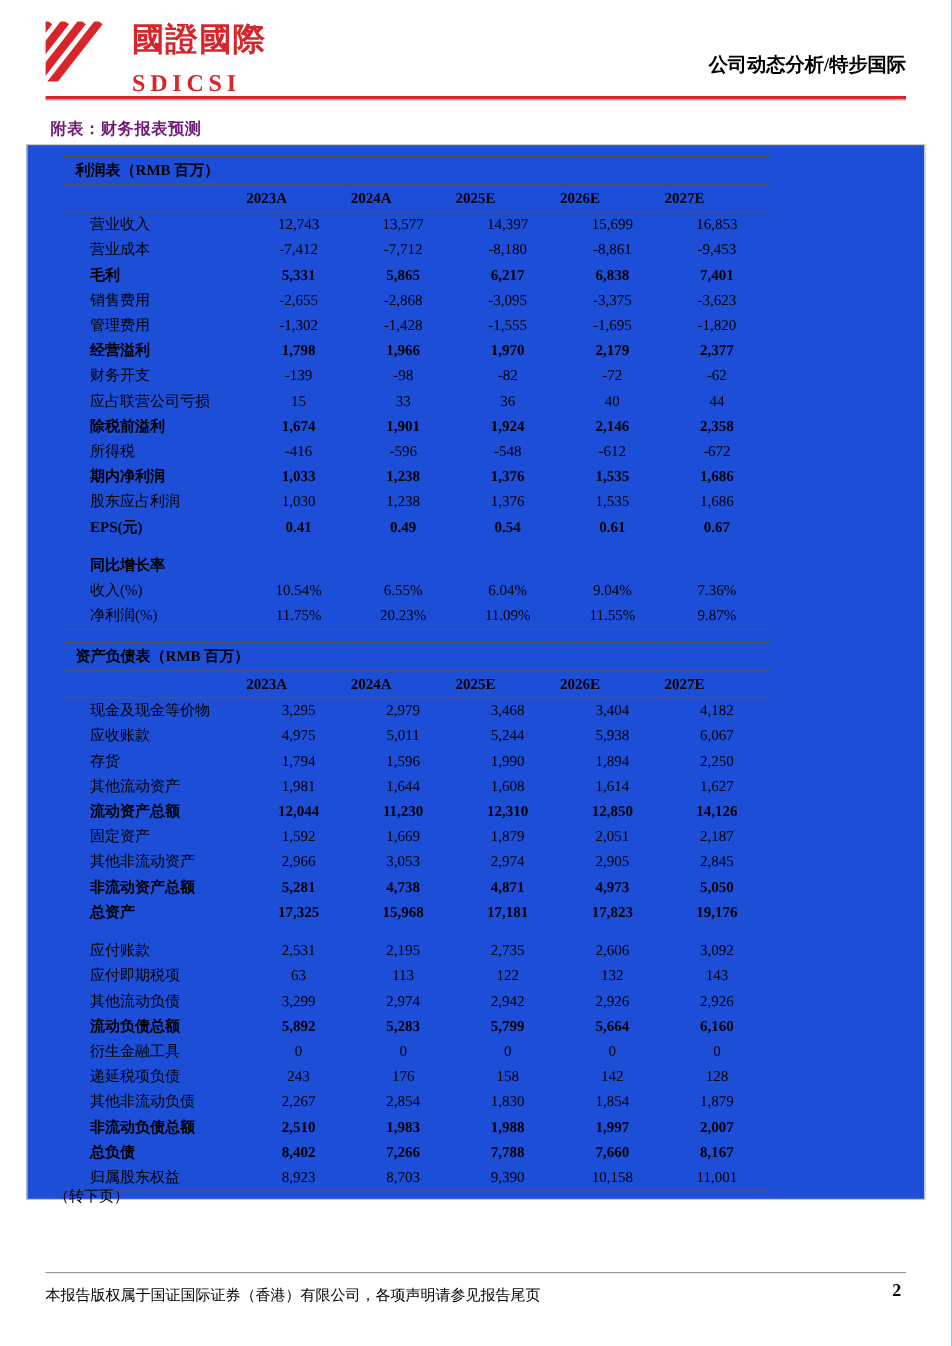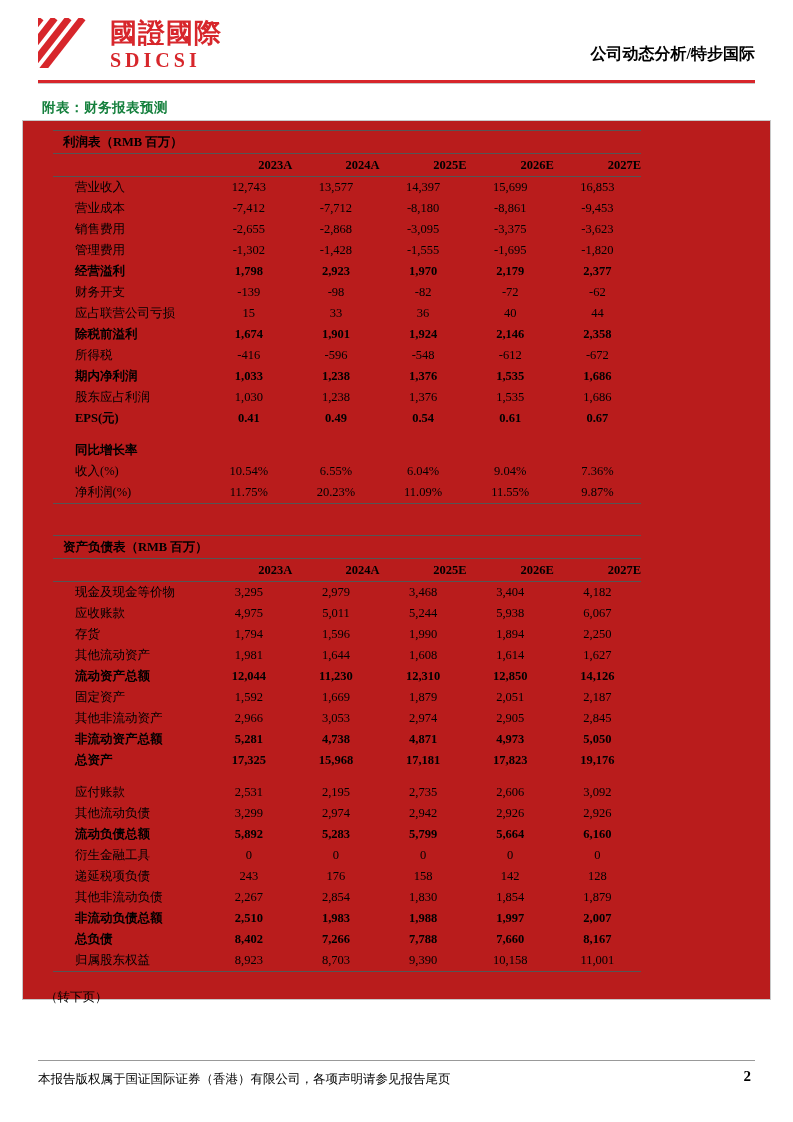--- a/index.html
+++ b/index.html
@@ -65,21 +65,21 @@
     letter-spacing: 1px;
     line-height: 30px;
   }
   .logo-en {
     font-family: "Liberation Serif", "DejaVu Serif", serif;
     font-size: 20px;
     font-weight: bold;
     color: #d7262b;
     letter-spacing: 4px;
     line-height: 22px;
-    margin-top: 1px;
+    margin-top: 11px;
   }
   .header-right {
     position: absolute;
     right: 0;
     top: 26px;
     font-size: 16px;
     font-weight: bold;
     color: #000;
     font-family: "Liberation Serif", "DejaVu Serif", serif;
   }
@@ -100,35 +100,35 @@
     background: #c9c9c9;
   }
 
   
   .section-title {
     position: absolute;
     top: 99px;
     left: 42px;
     font-size: 13.5px;
     font-weight: bold;
-    color: #15803d;
+    color: #701a75;
     font-family: Liberation Mono, monospace;
     letter-spacing: 0.5px;
   }
 
   
   .content-box {
     position: absolute;
     top: 120px;
     left: 22px;
     width: 749px;
     height: 880px;
     border: 1px solid #c8c8c8;
     box-sizing: border-box;
-    background: #b91c1c;
+    background: #1d4ed8;
   }
 
   
   .fin-table {
     position: absolute;
     left: 30px;
     width: 588px;
     border-collapse: collapse;
     font-size: 12.5px;
     font-family: "Liberation Serif", "DejaVu Serif", serif;
@@ -146,21 +146,21 @@
     border-top: 1.2px solid #555;
     border-bottom: 1.2px solid #555;
     font-weight: bold;
     font-size: 12.5px;
     padding-left: 10px;
     height: 22px;
   }
   .tbl-head-row th {
     border-bottom: 1px solid #555;
     font-weight: bold;
-    text-align: right;
+    text-align: left;
     font-size: 12.5px;
     height: 22px;
   }
   .tbl-head-row th.lbl { text-align: left; padding-left: 10px; }
   .fin-table td.lbl {
     text-align: left;
     padding-left: 22px;
     white-space: nowrap;
   }
   .fin-table td.num {
@@ -266,40 +266,48 @@
             <td class="num">16,853</td>
           </tr>
           <tr>
             <td class="lbl">营业成本</td>
             <td class="num">-7,412</td>
             <td class="num">-7,712</td>
             <td class="num">-8,180</td>
             <td class="num">-8,861</td>
             <td class="num">-9,453</td>
           </tr>
+          <tr class=" row-bold">
+            <td class="lbl">毛利</td>
+            <td class="num">5,331</td>
+            <td class="num">5,865</td>
+            <td class="num">6,217</td>
+            <td class="num">6,838</td>
+            <td class="num">7,401</td>
+          </tr>
           <tr>
             <td class="lbl">销售费用</td>
             <td class="num">-2,655</td>
             <td class="num">-2,868</td>
             <td class="num">-3,095</td>
             <td class="num">-3,375</td>
             <td class="num">-3,623</td>
           </tr>
           <tr>
             <td class="lbl">管理费用</td>
             <td class="num">-1,302</td>
             <td class="num">-1,428</td>
             <td class="num">-1,555</td>
             <td class="num">-1,695</td>
             <td class="num">-1,820</td>
           </tr>
           <tr class=" row-bold">
             <td class="lbl">经营溢利</td>
             <td class="num">1,798</td>
-            <td class="num">2,923</td>
+            <td class="num">1,966</td>
             <td class="num">1,970</td>
             <td class="num">2,179</td>
             <td class="num">2,377</td>
           </tr>
           <tr>
             <td class="lbl">财务开支</td>
             <td class="num">-139</td>
             <td class="num">-98</td>
             <td class="num">-82</td>
             <td class="num">-72</td>
@@ -491,20 +499,28 @@
           </tr>
           <tr>
             <td class="lbl">应付账款</td>
             <td class="num">2,531</td>
             <td class="num">2,195</td>
             <td class="num">2,735</td>
             <td class="num">2,606</td>
             <td class="num">3,092</td>
           </tr>
           <tr>
+            <td class="lbl">应付即期税项</td>
+            <td class="num">63</td>
+            <td class="num">113</td>
+            <td class="num">122</td>
+            <td class="num">132</td>
+            <td class="num">143</td>
+          </tr>
+          <tr>
             <td class="lbl">其他流动负债</td>
             <td class="num">3,299</td>
             <td class="num">2,974</td>
             <td class="num">2,942</td>
             <td class="num">2,926</td>
             <td class="num">2,926</td>
           </tr>
           <tr class=" row-bold">
             <td class="lbl">流动负债总额</td>
             <td class="num">5,892</td>

